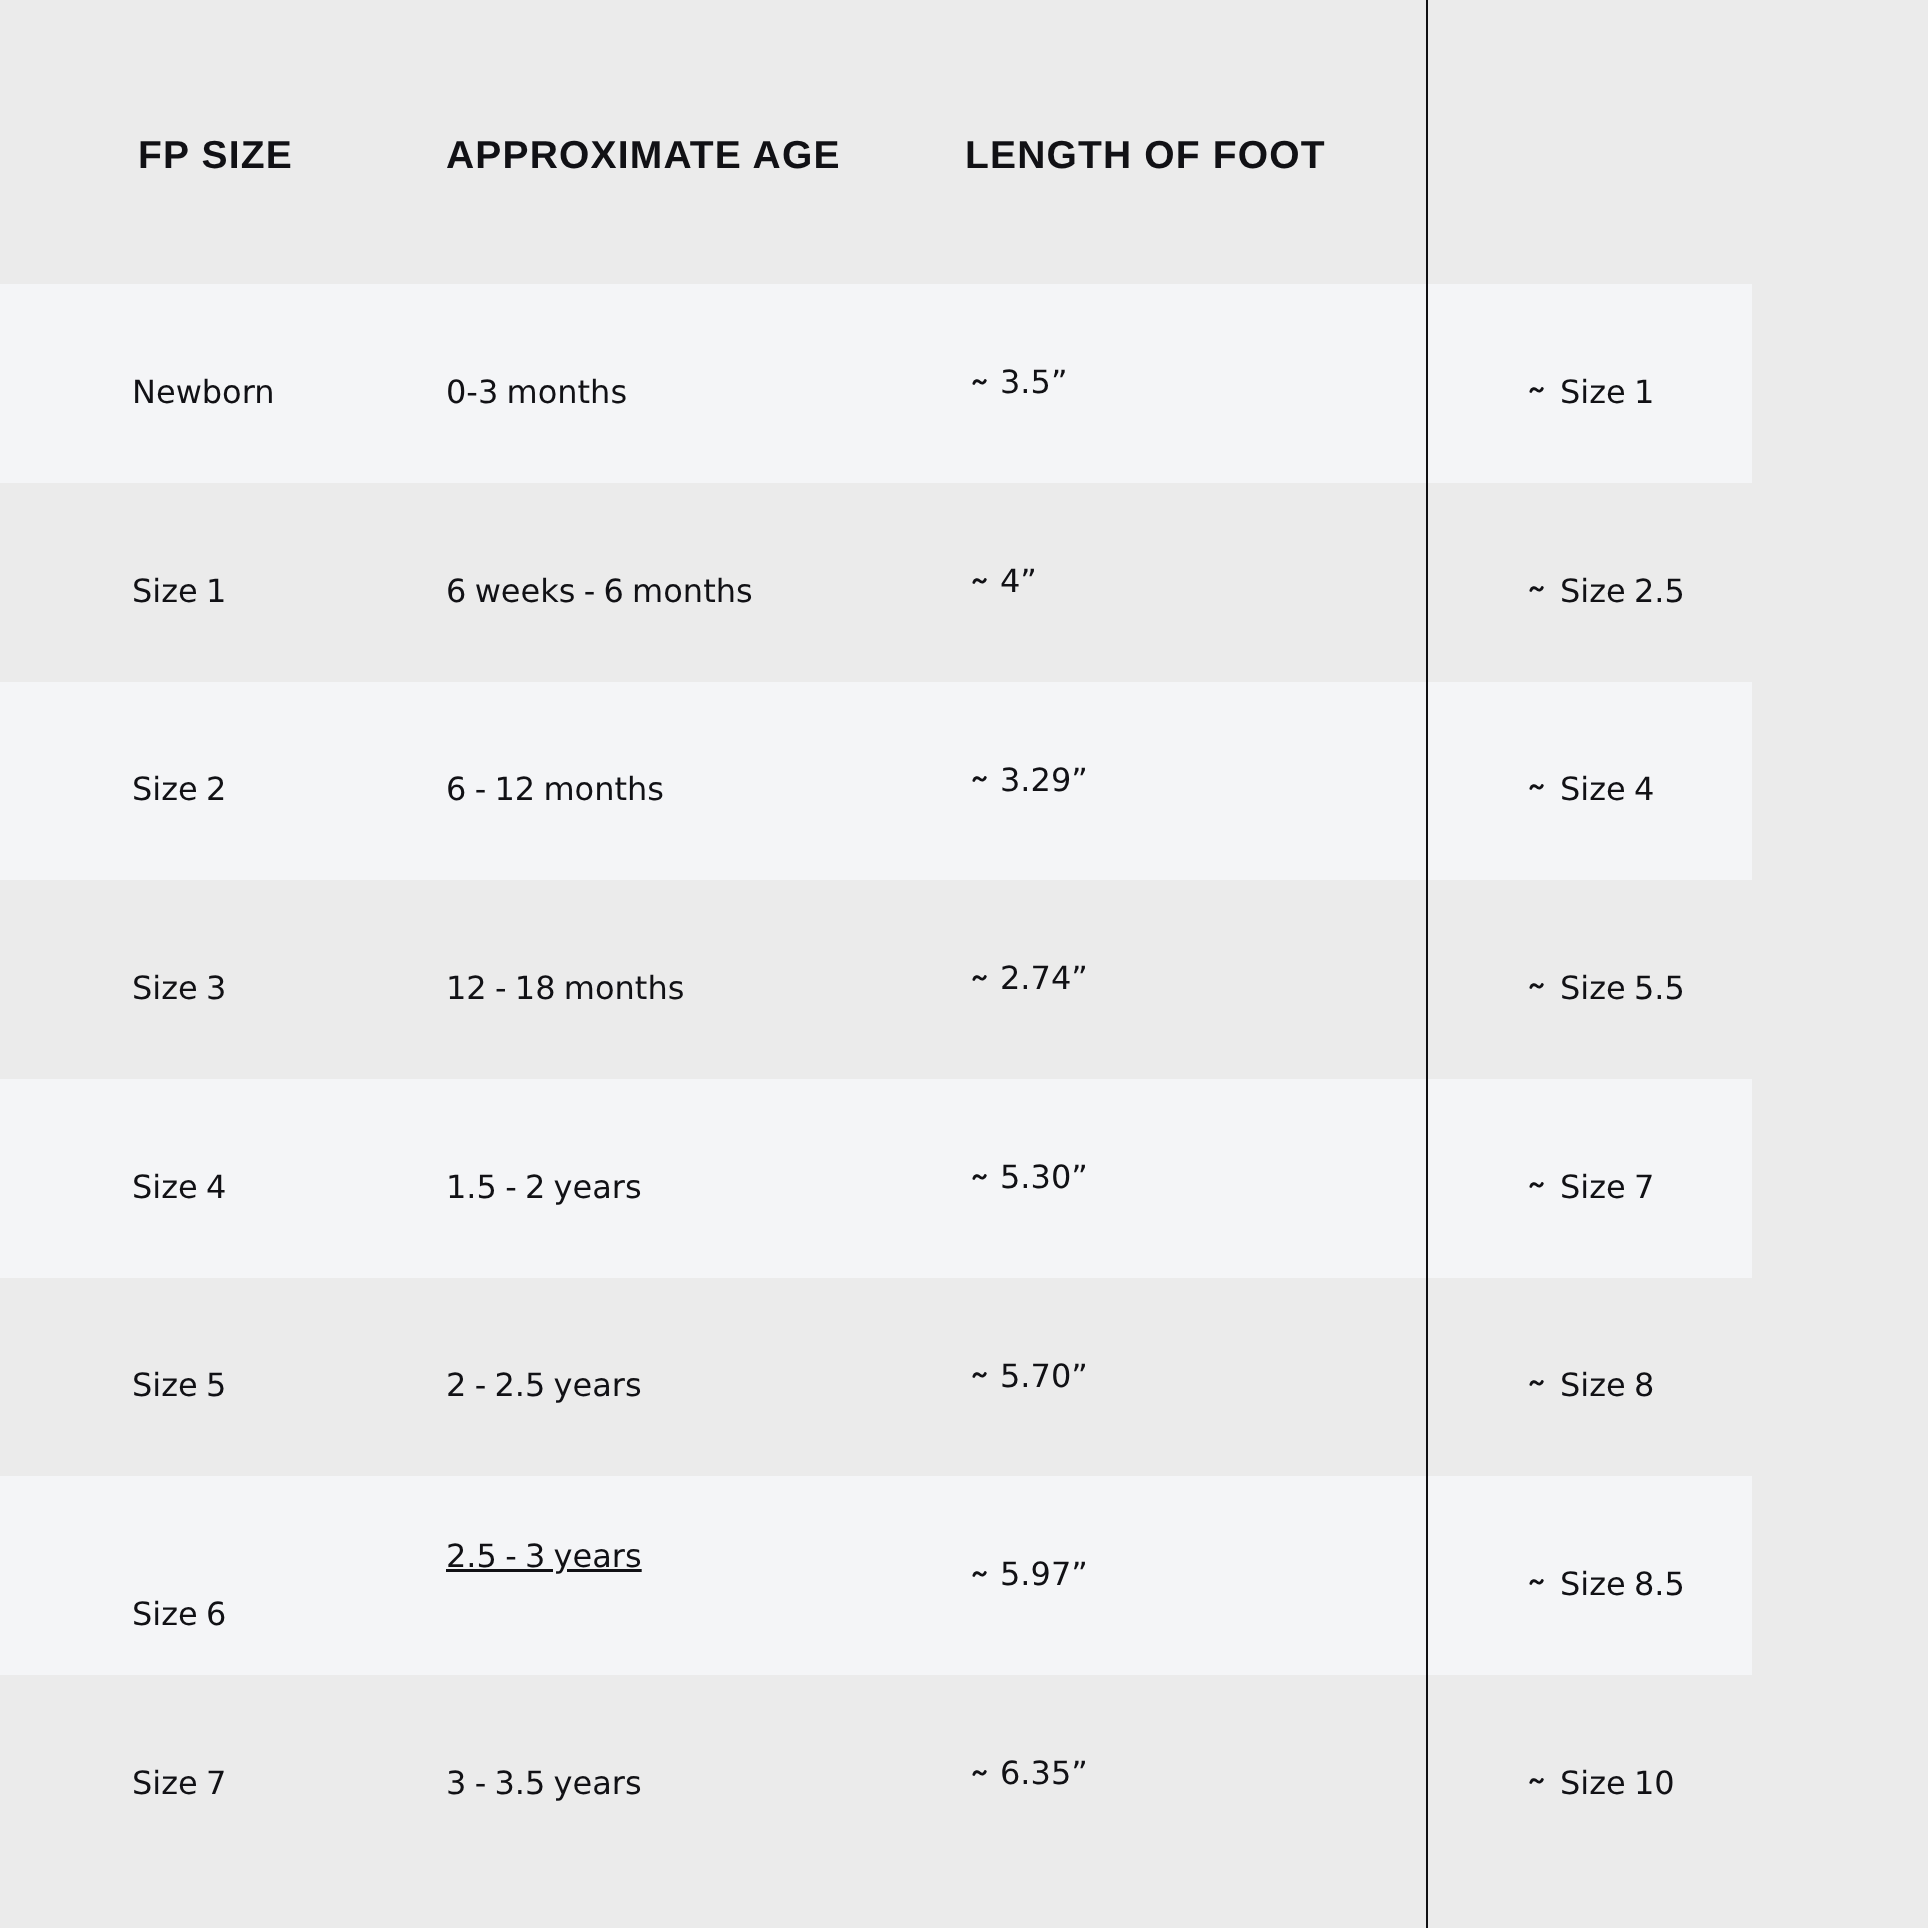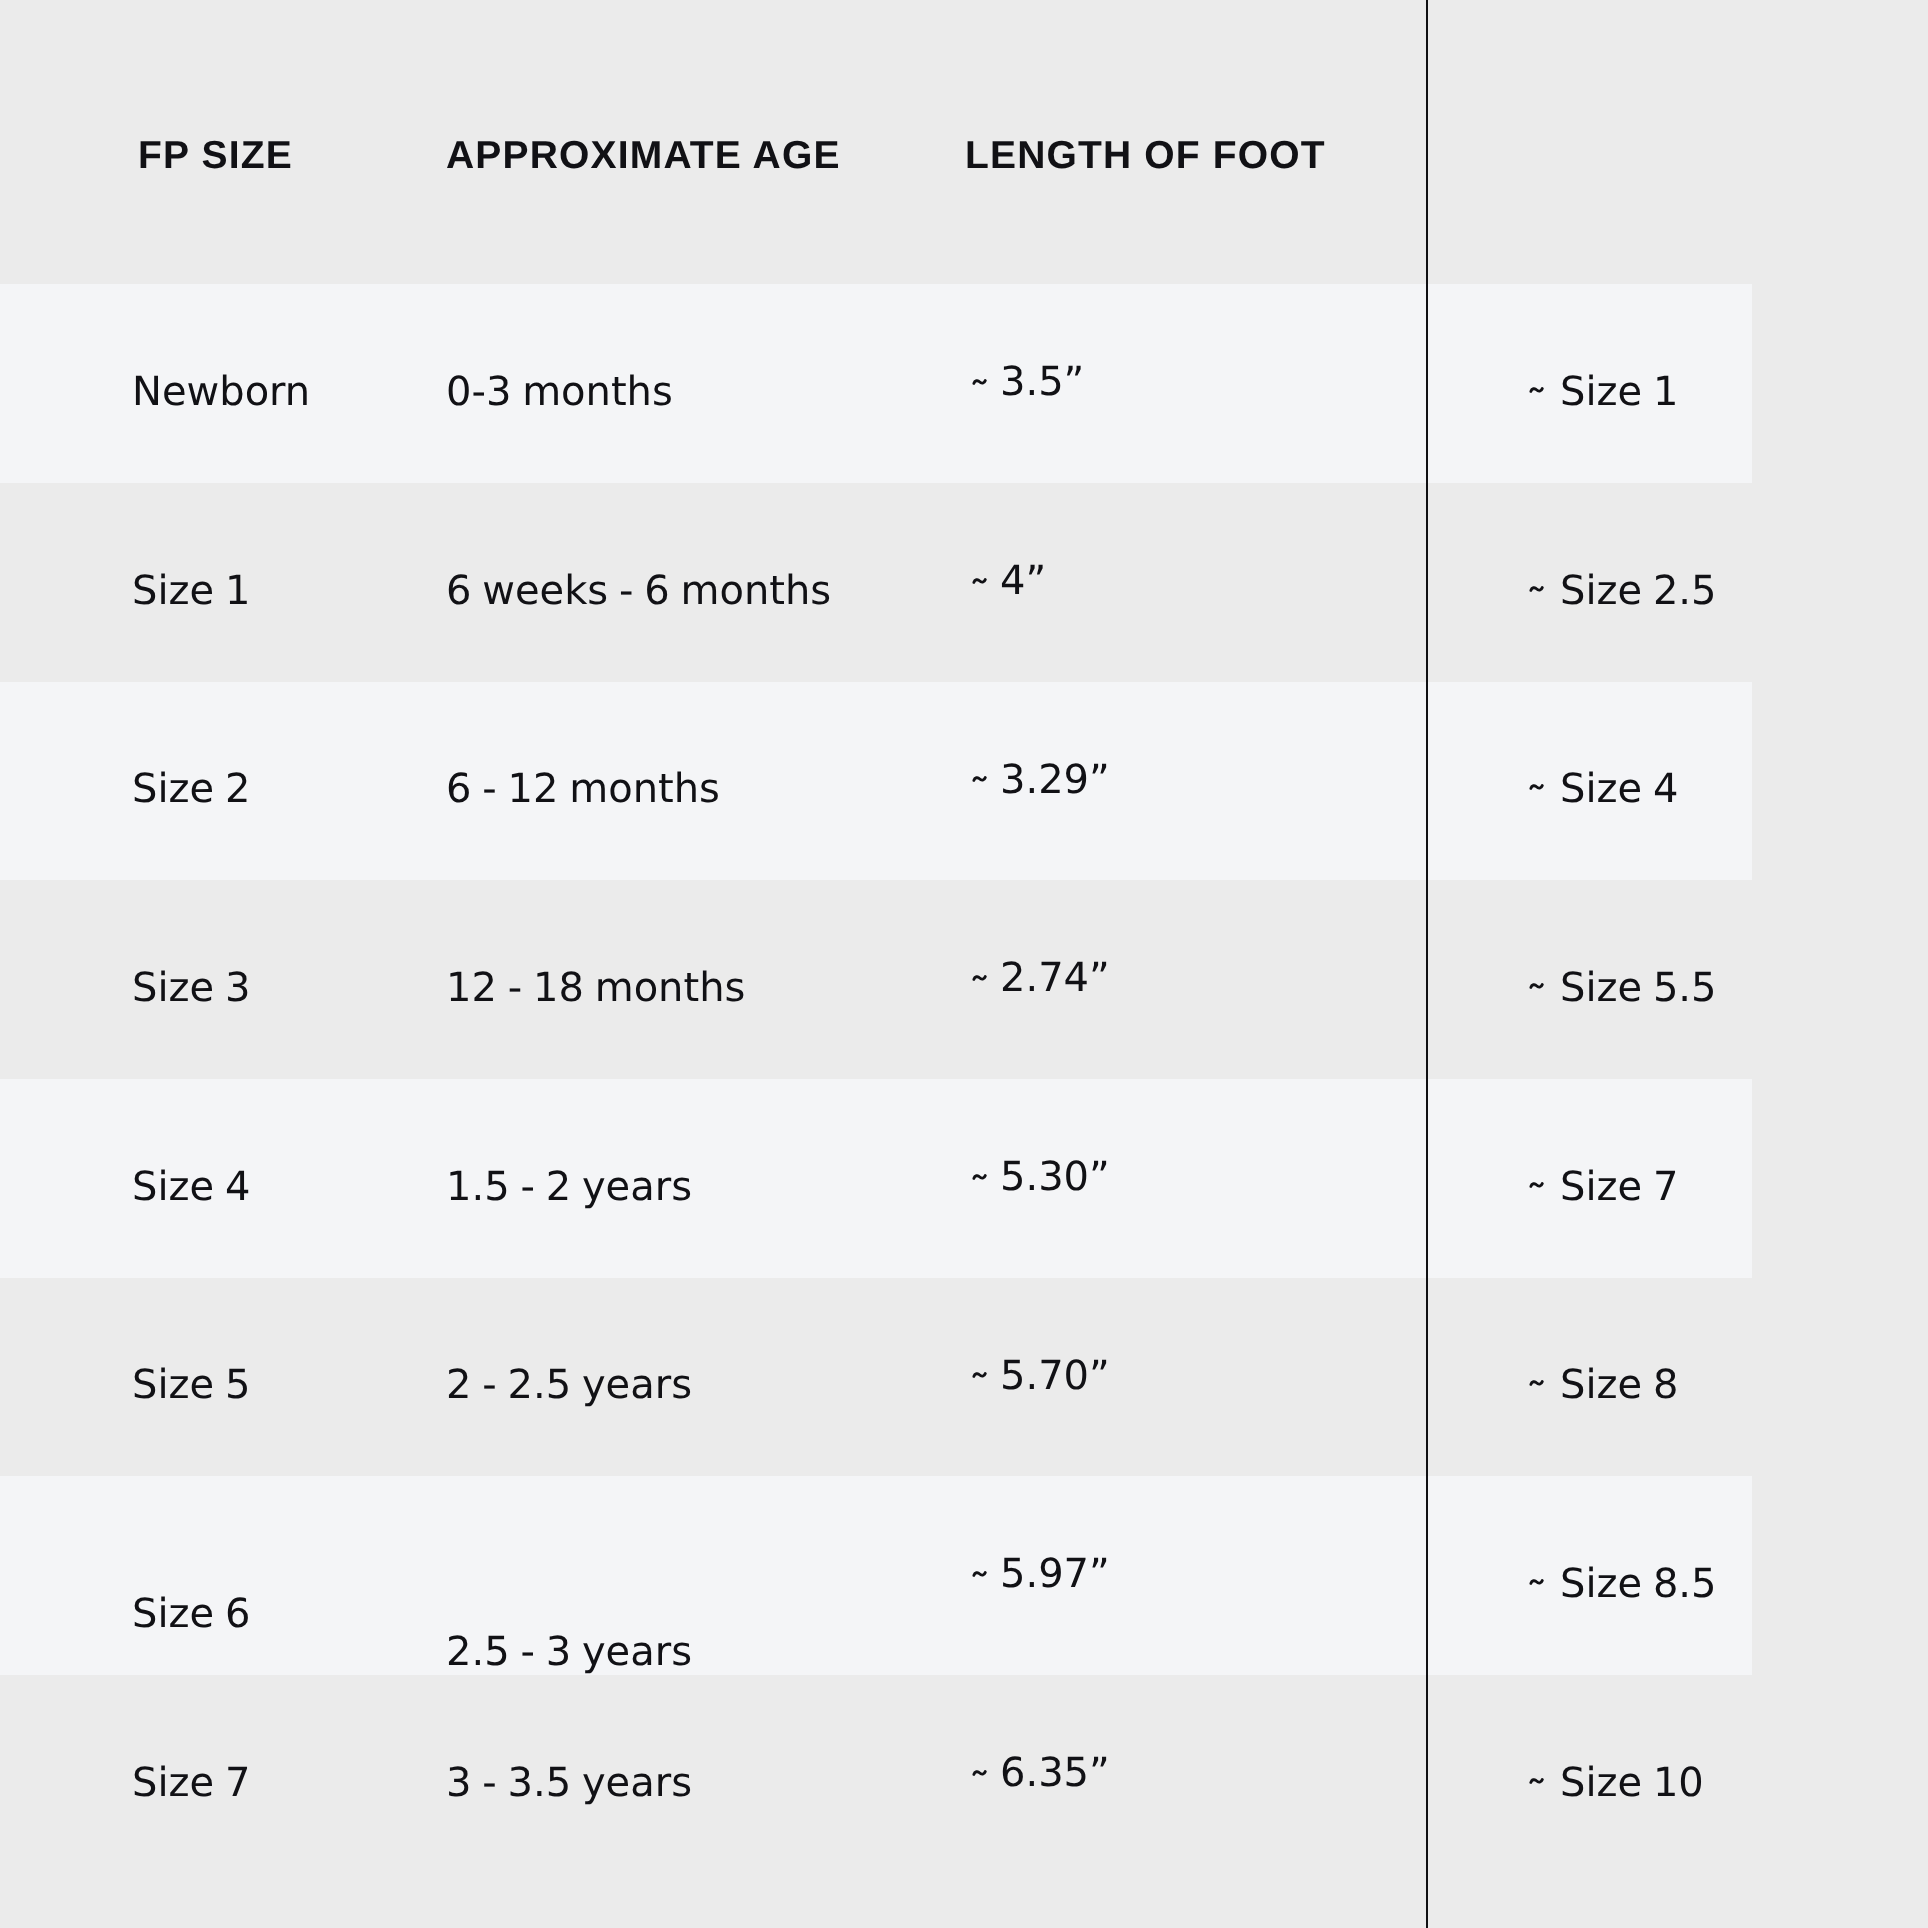--- a/index.html
+++ b/index.html
@@ -8,21 +8,21 @@
        font-family:"DejaVu Sans", sans-serif;
        -webkit-font-smoothing:antialiased;text-rendering:geometricPrecision;}
   #chart{position:relative;width:1752px;height:1928px;overflow:hidden;}
   .band{position:absolute;left:0;width:1928px;}
   .band-header{background:#ebebeb;}
   .band-light{background:#f4f5f7;}
   .band-dark{background:#ebebeb;}
   .vdiv{position:absolute;top:0;left:1426px;height:1928px;width:1.9px;background:#101013;}
   .cell{position:absolute;white-space:pre;color:#111115;}
   .hdr{font-family:"Liberation Sans",sans-serif;font-weight:bold;font-size:39px;letter-spacing:0.03em;line-height:56px;}
-  .dat{font-weight:400;font-size:40px;line-height:40px;word-spacing:-1.9px;}
+  .dat{font-weight:400;font-size:32px;line-height:40px;word-spacing:-1.9px;}
   .hdr-line{display:block;}
   .tilde{position:absolute;line-height:0;}
   .row{position:static;}
 </style>
 </head>
 <body>
 
 <div id="chart">
 
   <div class="band band-header" style="top:0px;height:284px;"></div>
@@ -112,21 +112,21 @@
           <path d="M1.8 10.1 C2.7 6.9 5.9 6.2 7.9 8.4 C9.9 10.6 13.0 10.0 14.0 7.0" fill="none" stroke="#111115" stroke-width="3.1" stroke-linecap="round" stroke-linejoin="round"></path>
         </svg></div>
     <div class="cell dat" style="left:1000px;top:1356px;">5.70”</div>
     <div class="tilde" style="left:1529px;top:1375px;"><svg class="tilde-svg" width="21" height="15" viewBox="0 0 22 16">
           <path d="M1.8 10.1 C2.7 6.9 5.9 6.2 7.9 8.4 C9.9 10.6 13.0 10.0 14.0 7.0" fill="none" stroke="#111115" stroke-width="3.1" stroke-linecap="round" stroke-linejoin="round"></path>
         </svg></div>
     <div class="cell dat" style="left:1560px;top:1365px;">Size 8</div>
   </div>
   <div class="row">
     <div class="cell dat" style="left:132px;top:1564px;margin-top:30px;">Size 6</div>
-    <div class="cell dat" style="left:446px;top:1632px;">2.5 - 3 years</div>
+    <div class="cell dat" style="left:446px;top:1536px;text-decoration:underline;">2.5 - 3 years</div>
     <div class="tilde" style="left:972px;top:1566px;"><svg class="tilde-svg" width="21" height="15" viewBox="0 0 22 16">
           <path d="M1.8 10.1 C2.7 6.9 5.9 6.2 7.9 8.4 C9.9 10.6 13.0 10.0 14.0 7.0" fill="none" stroke="#111115" stroke-width="3.1" stroke-linecap="round" stroke-linejoin="round"></path>
         </svg></div>
     <div class="cell dat" style="left:1000px;top:1554px;">5.97”</div>
     <div class="tilde" style="left:1529px;top:1574px;"><svg class="tilde-svg" width="21" height="15" viewBox="0 0 22 16">
           <path d="M1.8 10.1 C2.7 6.9 5.9 6.2 7.9 8.4 C9.9 10.6 13.0 10.0 14.0 7.0" fill="none" stroke="#111115" stroke-width="3.1" stroke-linecap="round" stroke-linejoin="round"></path>
         </svg></div>
     <div class="cell dat" style="left:1560px;top:1564px;">Size 8.5</div>
   </div>
   <div class="row">

